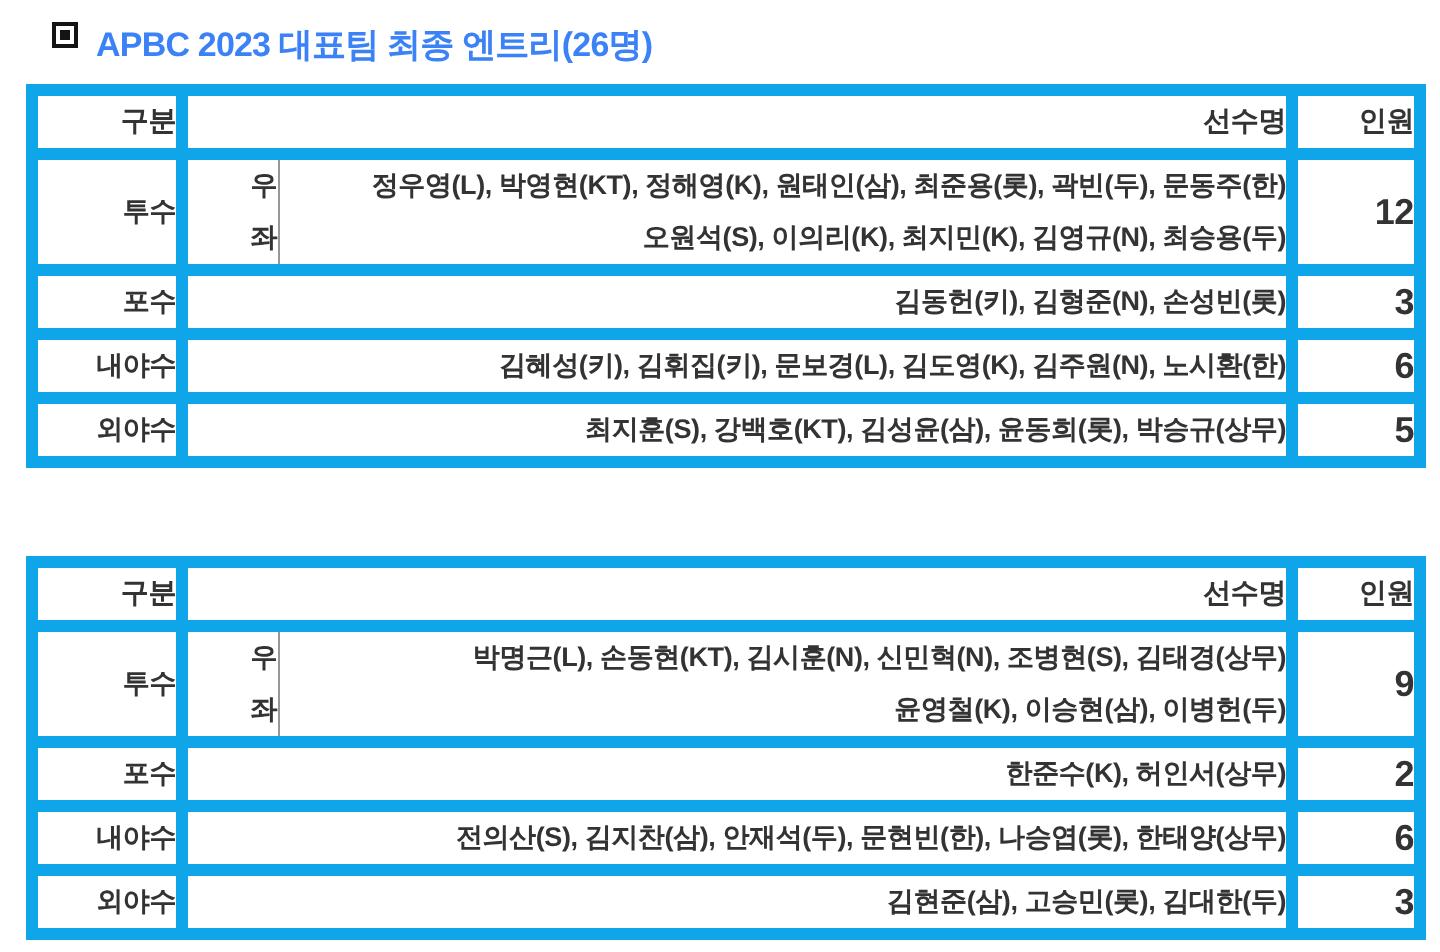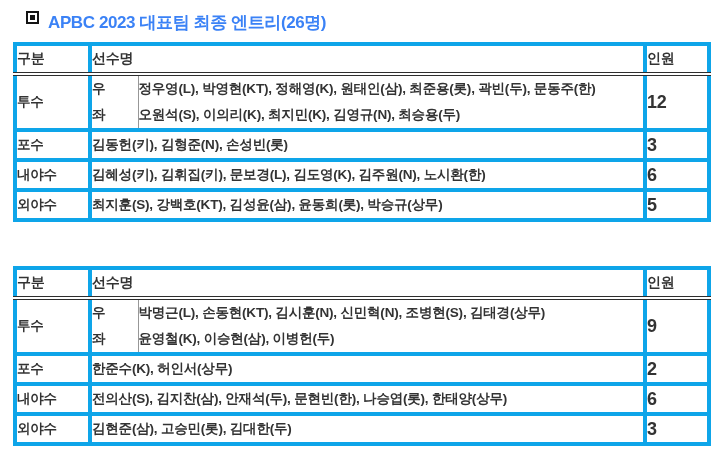--- a/index.html
+++ b/index.html
@@ -22,22 +22,22 @@
   .bullet::after {
     content:""; position:absolute; left:2px; top:2px; right:2px; bottom:2px;
     background:#141414;
   }
 
   table.roster {
     border-collapse:collapse; table-layout:fixed; width:694px;
     background:#fff;
   }
   .roster td, .roster th {
-    border:4px solid #0ea5e9;
-    text-align:left; vertical-align:middle;
+    border:6px solid #0ea5e9;
+    text-align:right; vertical-align:middle;
     padding:0; height:26px;
     font-size:13.5px; font-weight:700; color:#333;
     letter-spacing:-0.2px;
     overflow:hidden; white-space:nowrap;
   }
   .roster thead th { font-size:14px; border-bottom:4px double #2e2e2e; }
   .roster .count { font-size:18px; }
   .roster .hand      { border-right:1px solid #979797; }
   .roster .hand-names{ border-left:1px solid #979797; }
   .roster .nb { border-bottom-style:hidden; }

